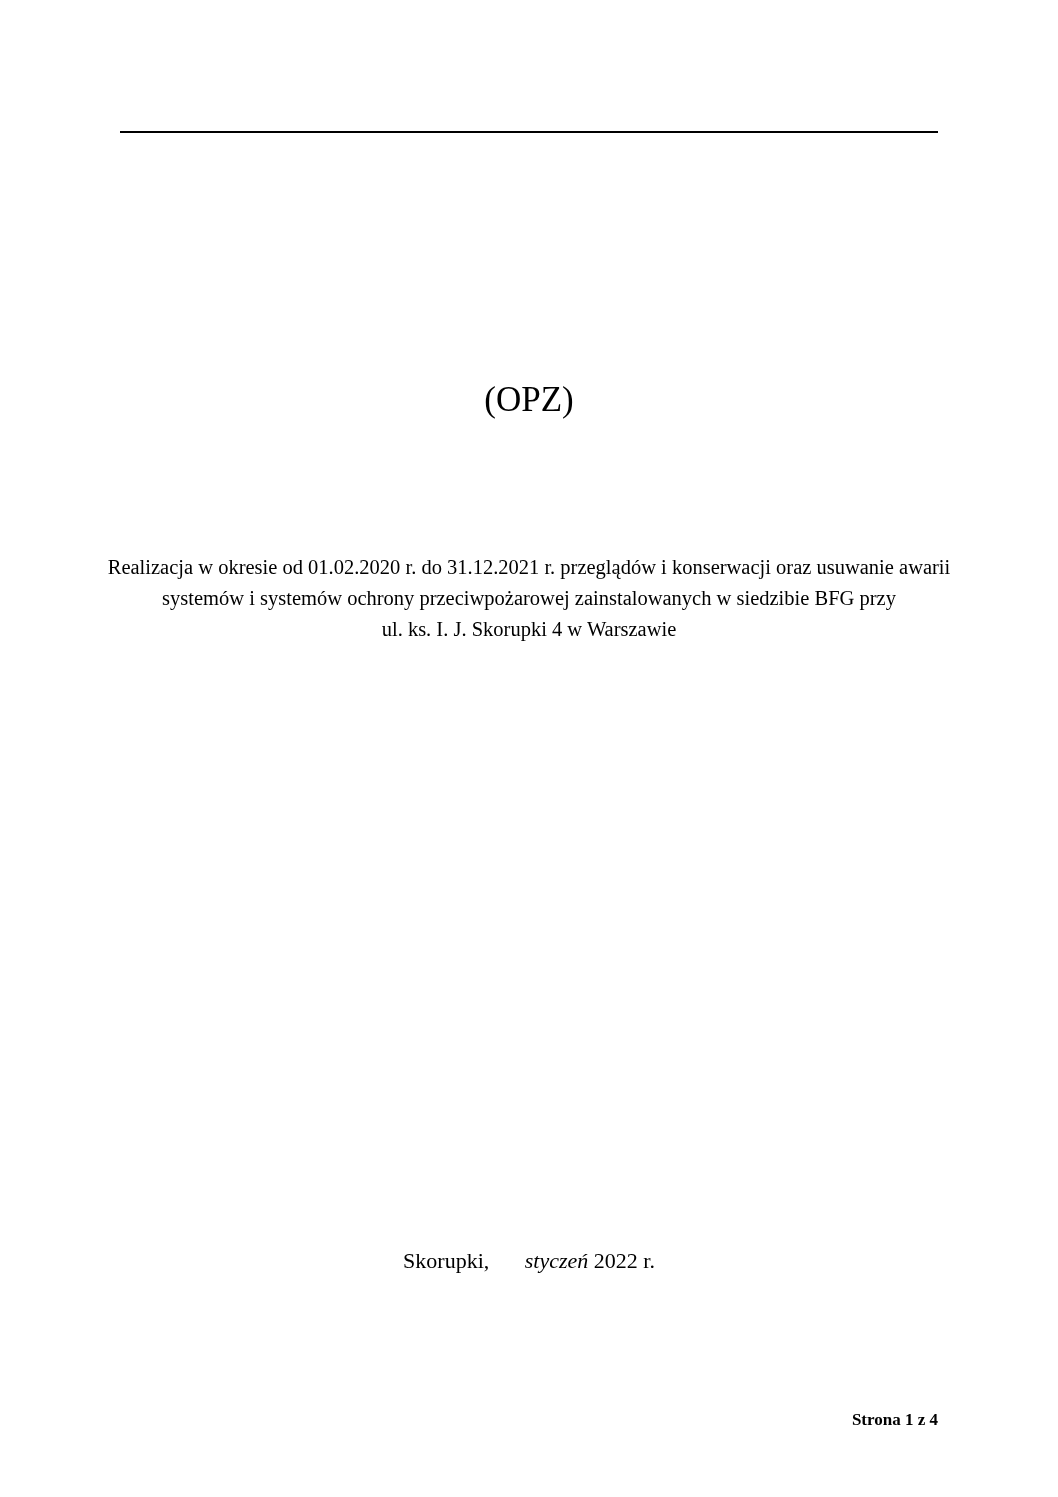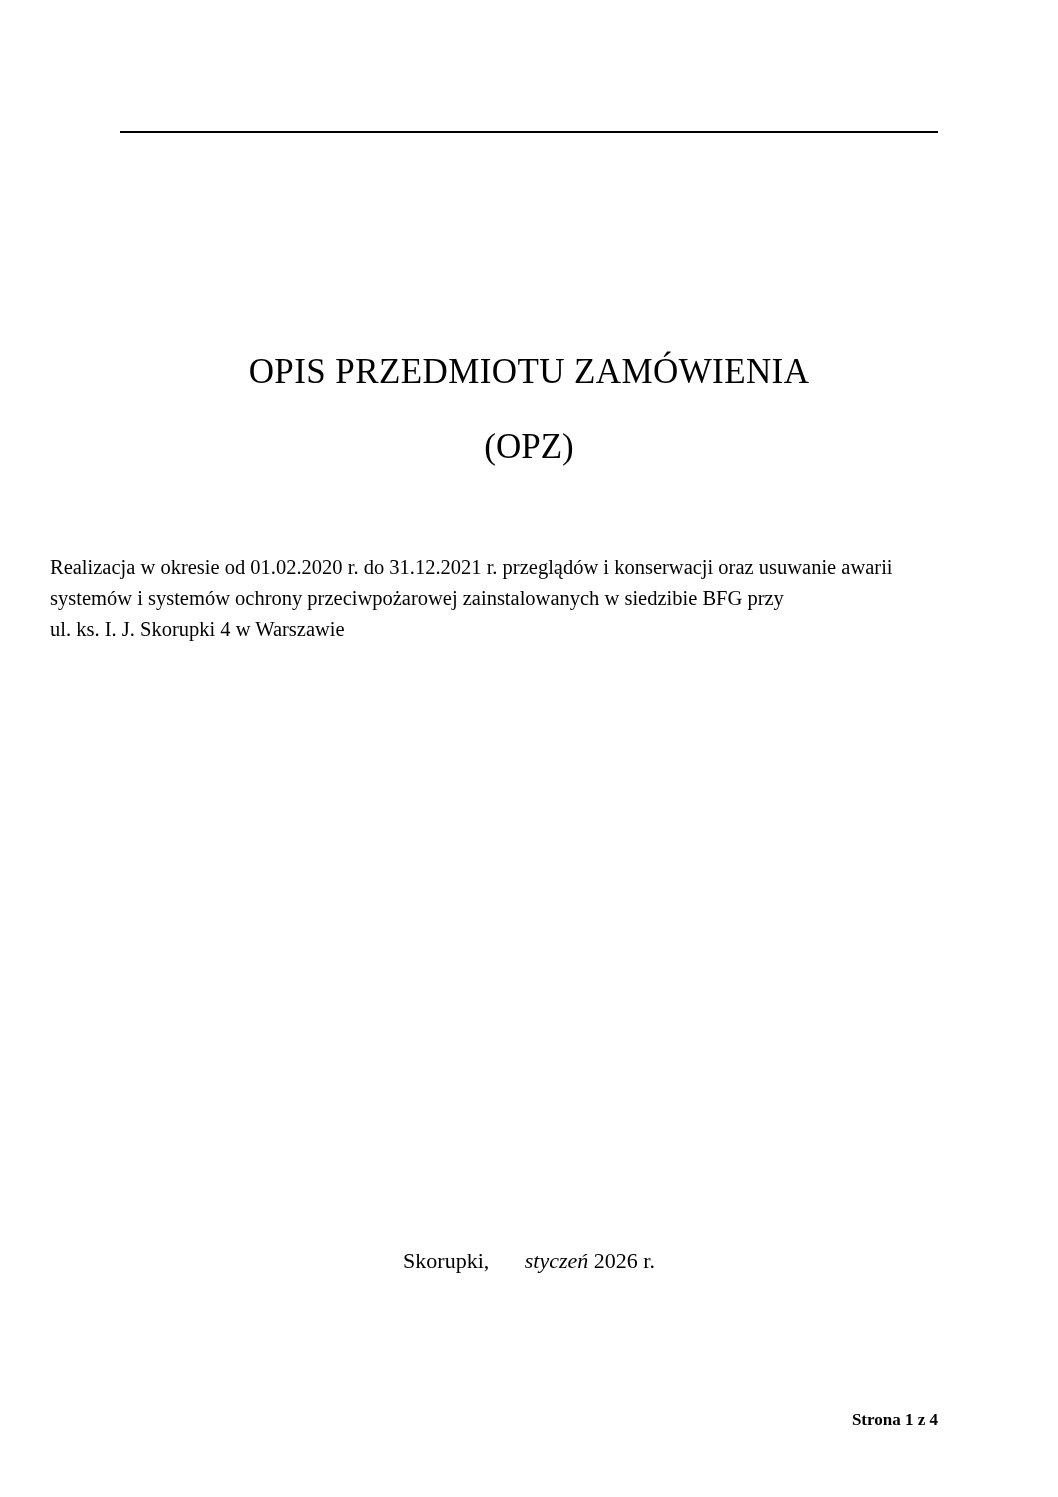--- a/index.html
+++ b/index.html
@@ -63,21 +63,21 @@
     margin-top: 28px;
     line-height: 1.35;
   }
 
   
   .subject {
     position: absolute;
     top: 552px;
     left: 50px;
     width: 958px;
-    text-align: left;
+    text-align: center;
     font-size: 20.5px;
     line-height: 1.5;
     font-family: Liberation Serif, serif;
   }
 
   
   .place-date {
     position: absolute;
     top: 1248px;
     left: 120px;
@@ -103,33 +103,32 @@
 </style>
 </head>
 <body>
 
 <div class="page">
 
 
   <div class="header-rule"></div>
 
   <div class="title-block">
-    <div class="title-main">OPIS PRZEDMIOTU ZAMÓWIENIA</div>
     <div class="title-sub">(OPZ)</div>
   </div>
 
   <div class="subject">
     <div>Realizacja w okresie od 01.02.2020 r. do 31.12.2021 r. przeglądów i konserwacji oraz usuwanie awarii</div>
     <div>systemów i systemów ochrony przeciwpożarowej zainstalowanych w siedzibie BFG przy</div>
     <div>ul. ks. I. J. Skorupki 4 w Warszawie</div>
   </div>
 
   <div class="place-date">
     <span>Skorupki,</span>
     <span class="italic">styczeń</span>
-    <span>2026 r.</span>
+    <span>2022 r.</span>
   </div>
 
   <div class="footer">
     <span>Strona 1 z 4</span>
   </div>
 
 </div>
 
 </body></html>

